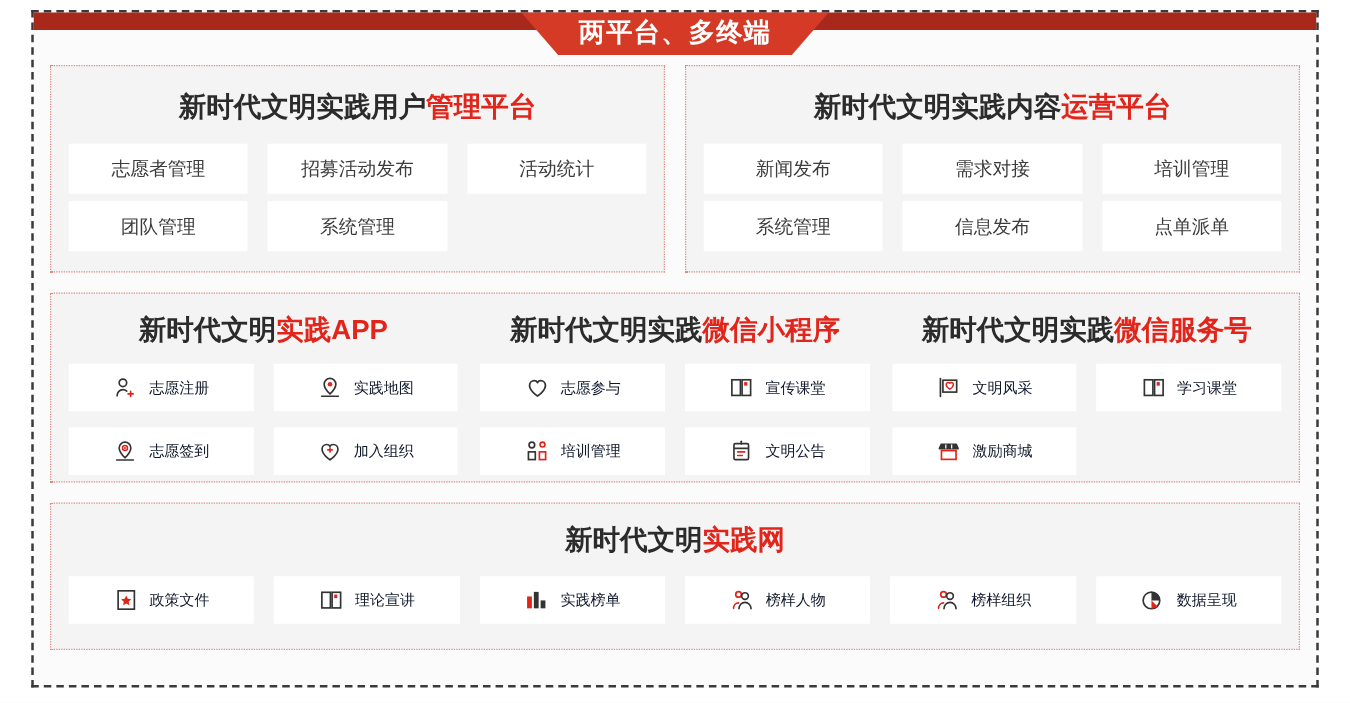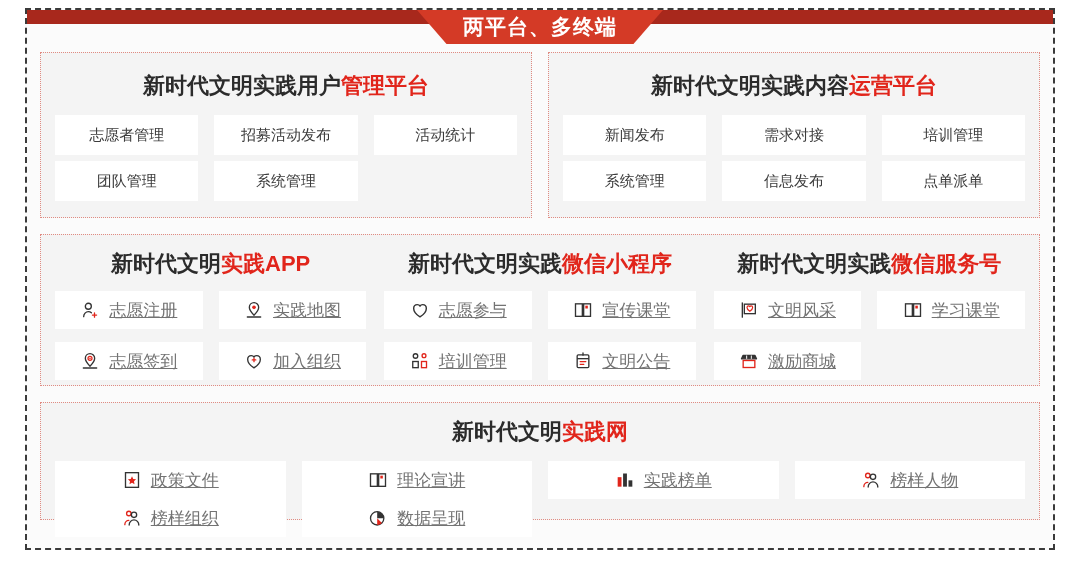--- a/index.html
+++ b/index.html
@@ -112,42 +112,41 @@
     grid-template-columns:repeat(2,1fr);
     gap:13px 16px;
   }
   .icell{
     background:#ffffff;
     height:38px;
     display:flex;
     align-items:center;
     justify-content:center;
     gap:9px;
-    font-size:17px;
-    color:#737373;
+    font-size:12px;
+    color:#0f172a;
     white-space:nowrap;
-    text-decoration:underline;
   }
   .icell .lbl{line-height:1;}
   .ico{
     width:20px;height:20px;
     display:inline-flex;align-items:center;justify-content:center;
     flex:0 0 20px;
   }
   .ico svg{display:block;}
 
   
   .row-bot{
     margin-top:16px;
     height:118px;
   }
   .row-bot .panel{height:100%;padding:10px 14px 12px;}
   .grid6{
     display:grid;
-    grid-template-columns:repeat(4,1fr);
+    grid-template-columns:repeat(6,1fr);
     gap:0 16px;
   }
   .row-bot .panel-title{margin:6px 0 16px;}
 </style>
 </head>
 <body>
 
 <div class="stage">
 
   <div class="outer-frame"></div>

